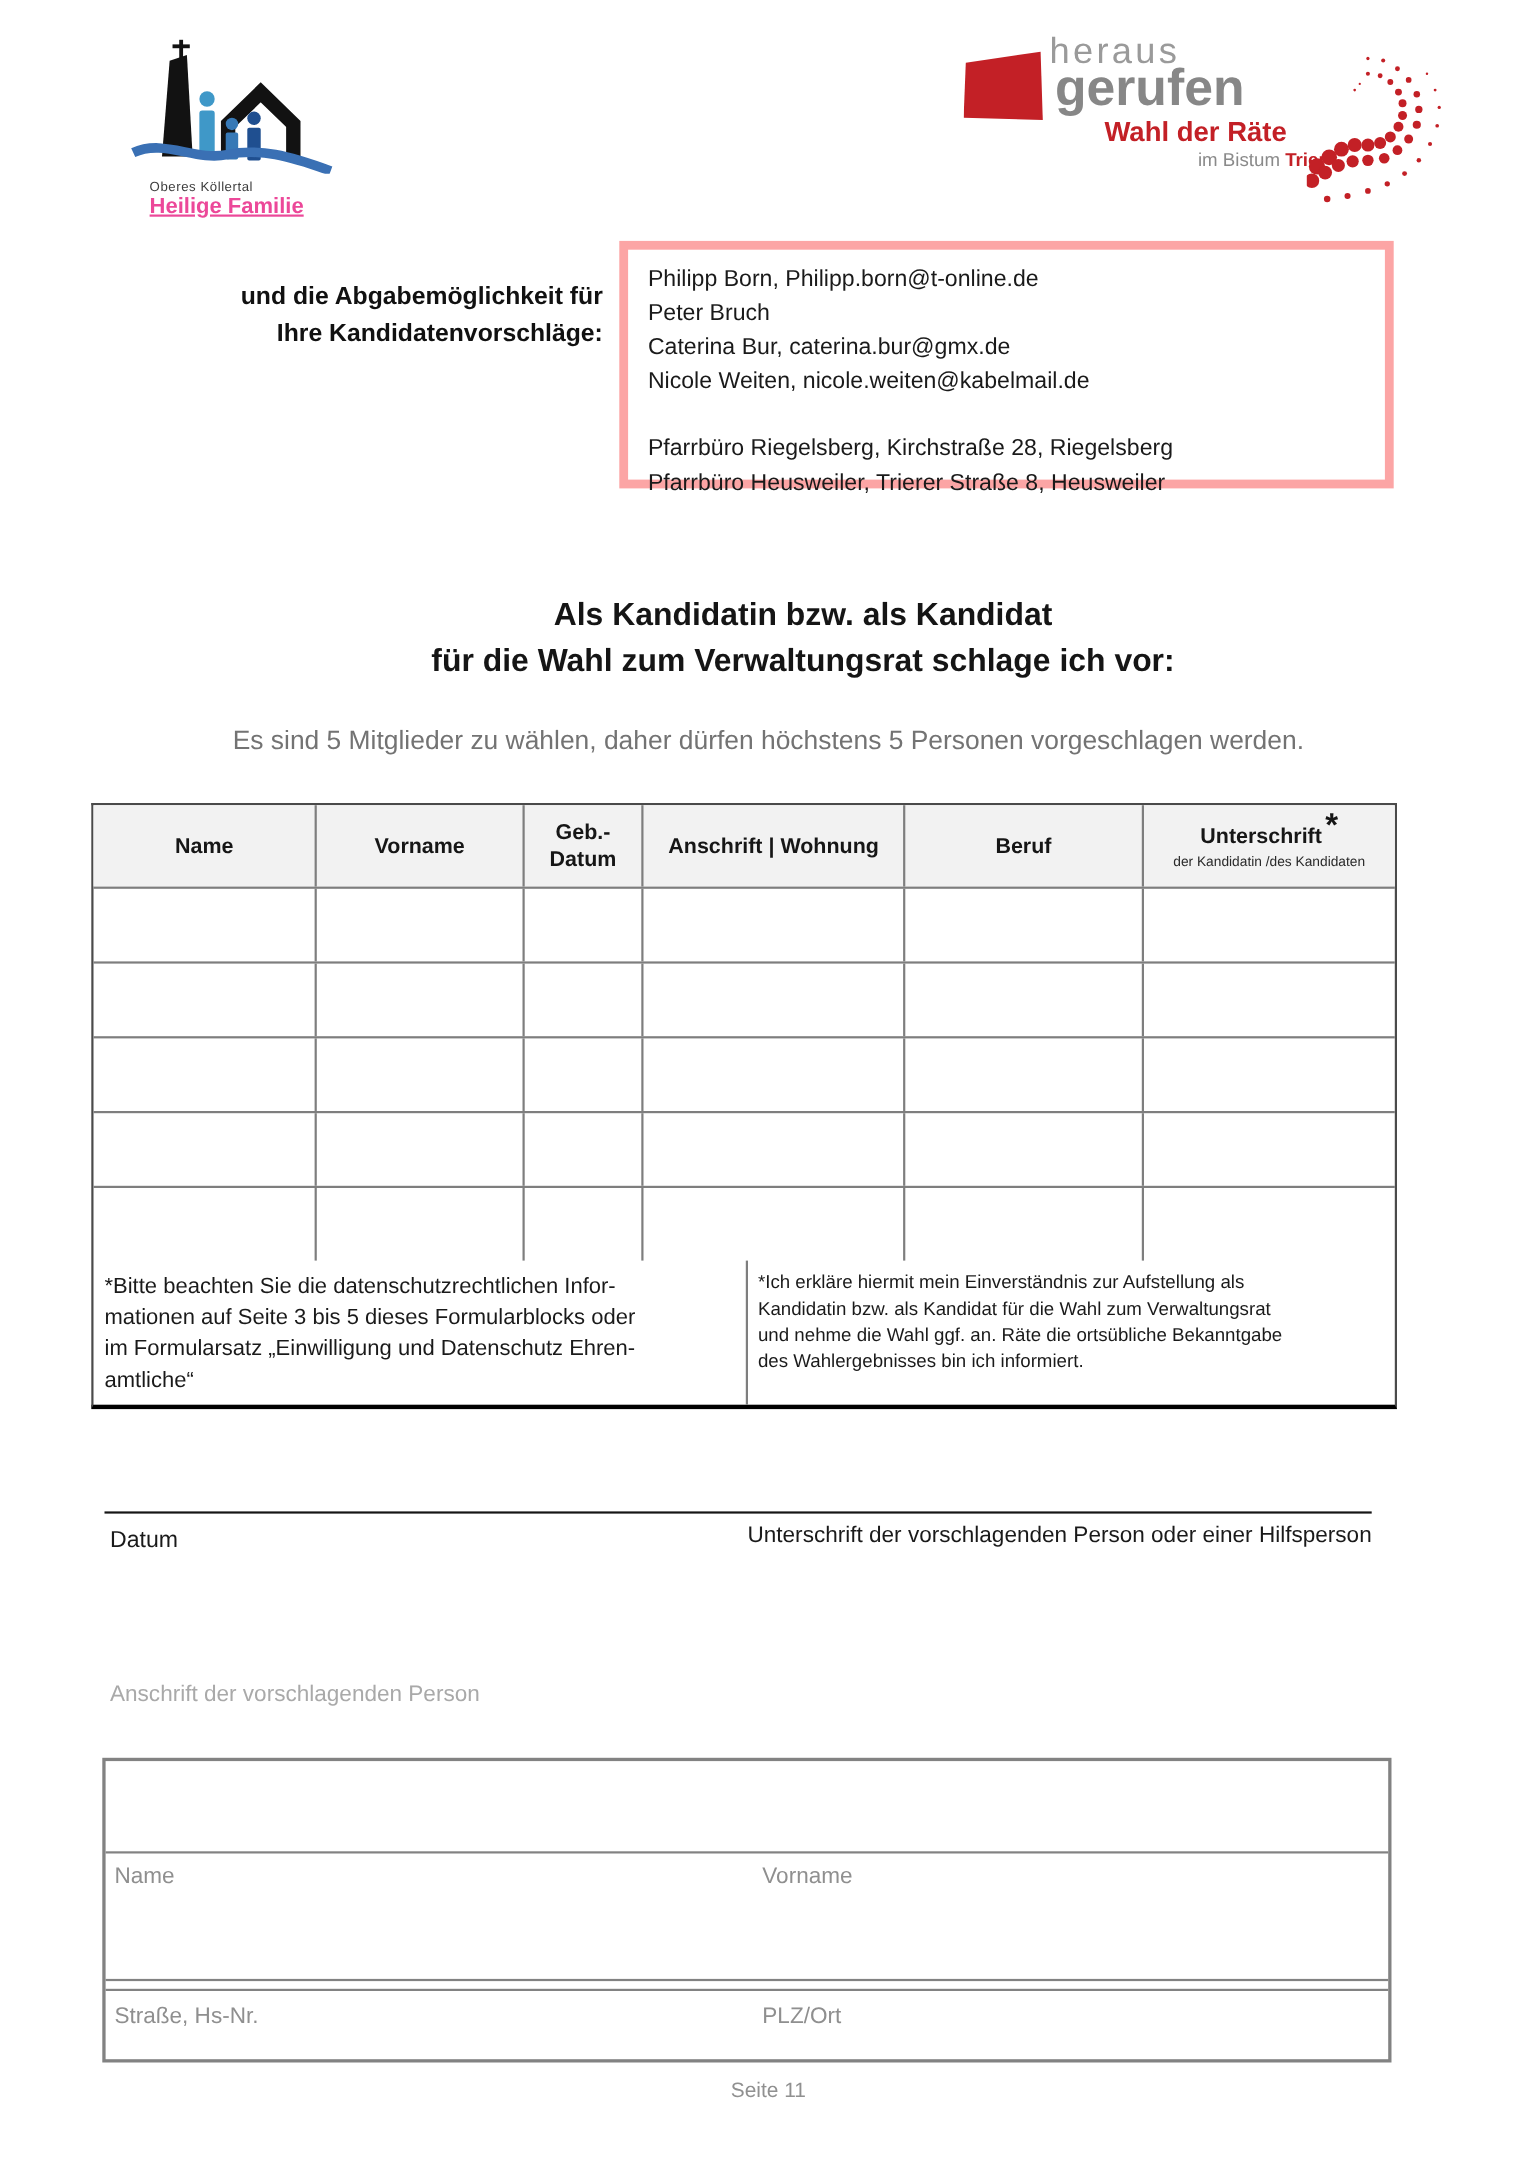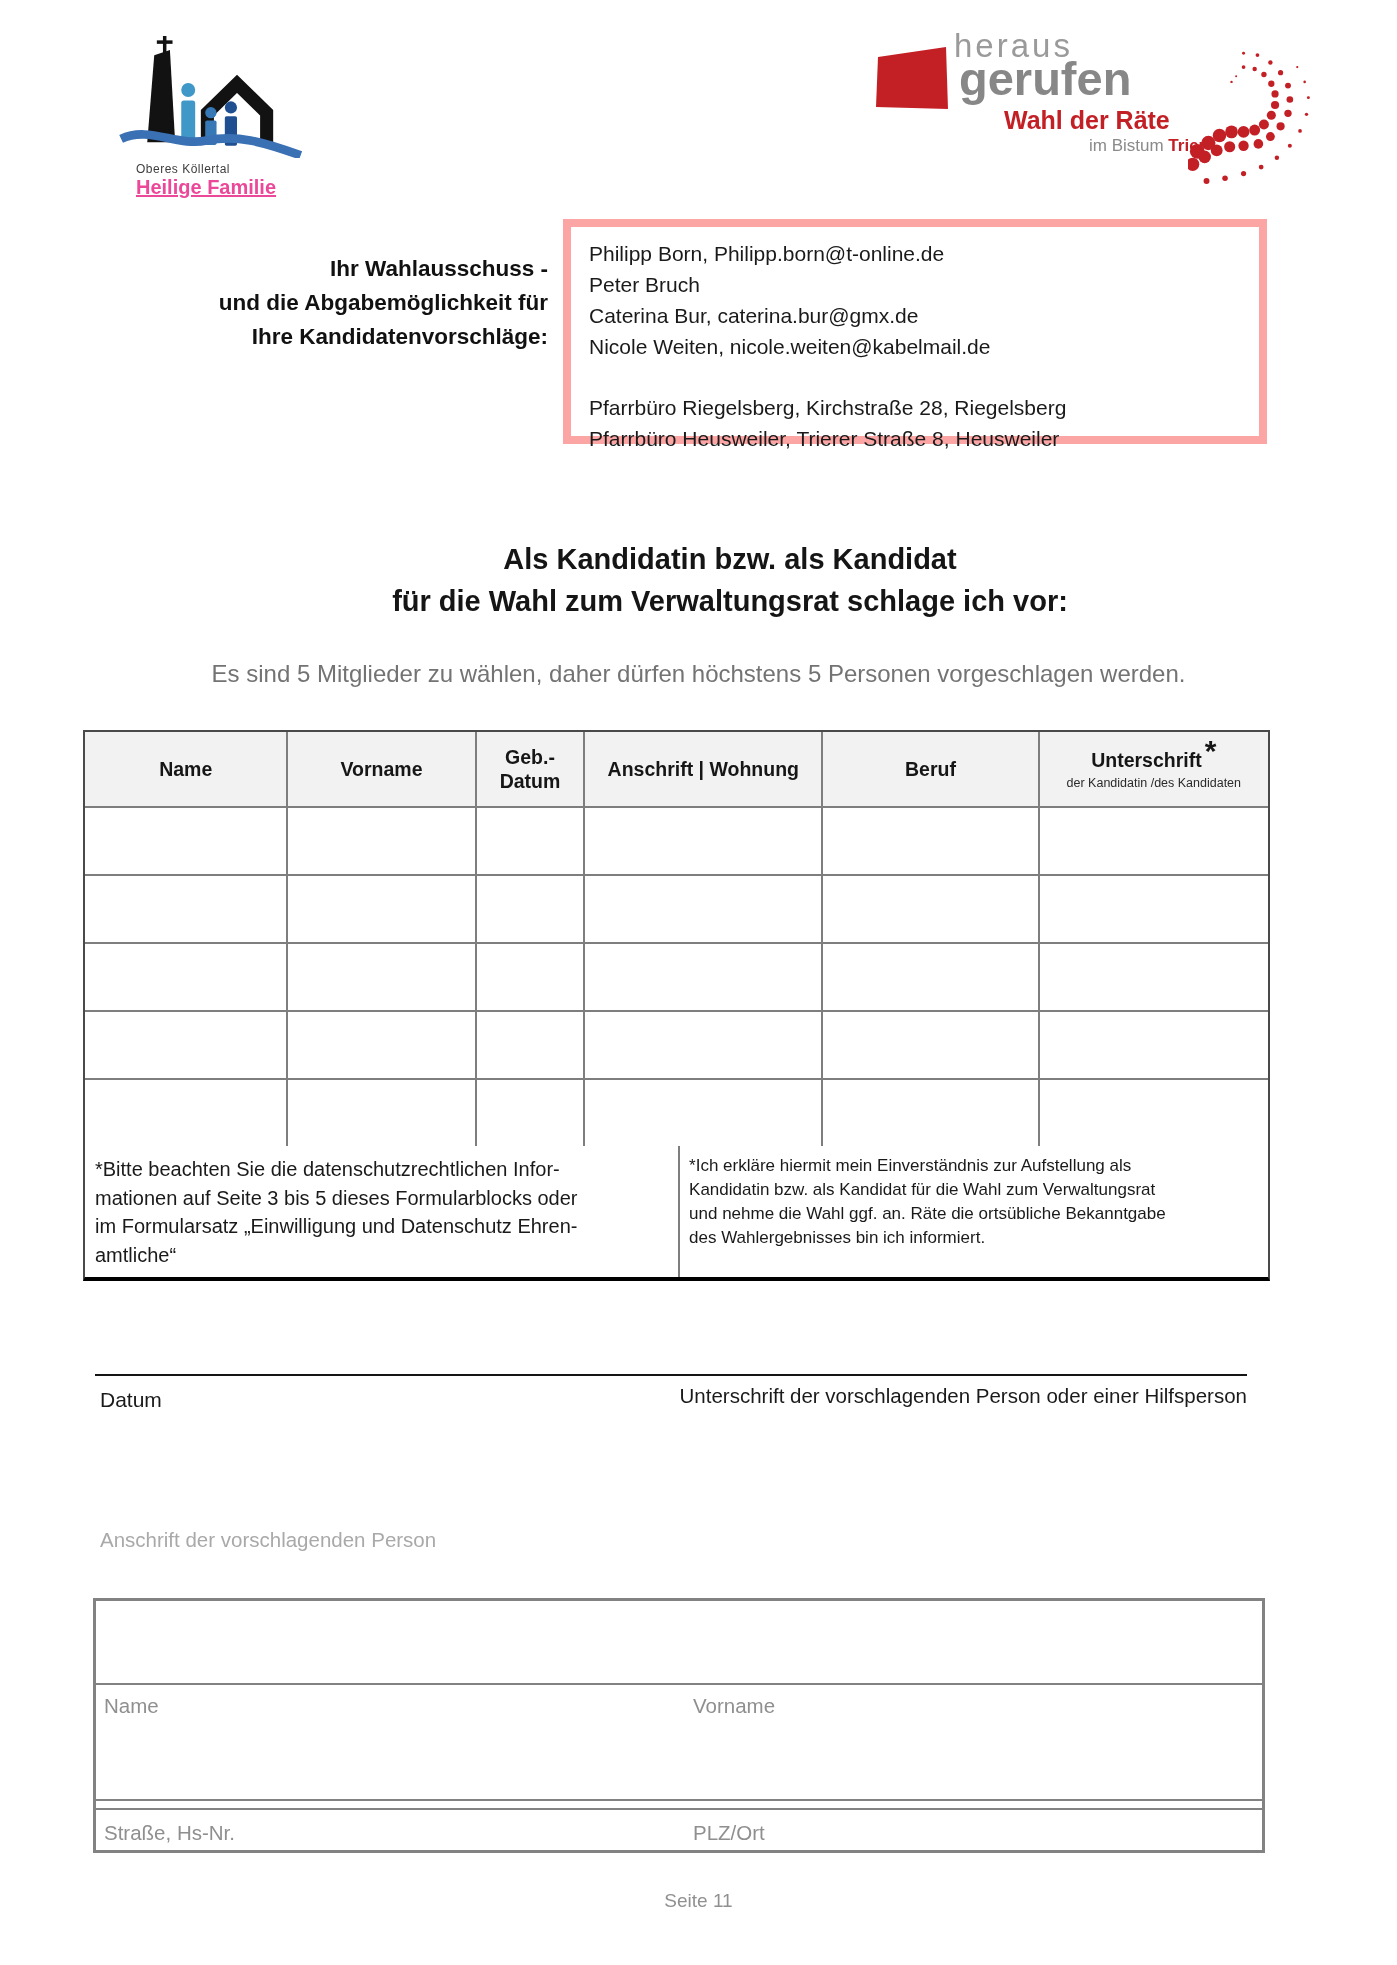--- a/index.html
+++ b/index.html
@@ -61,21 +61,21 @@
   .sig-line { position: absolute; left: 95px; top: 1374px; width: 1152px; border-top: 2.5px solid #151515; }
   .sig-line .date-label { position: absolute; left: 5px; top: 12px; font-size: 21px; }
   .sig-line .sig-label  { position: absolute; right: 0; top: 8px; font-size: 20.5px; white-space: nowrap; }
 
   
   .addr-heading { position: absolute; left: 100px; top: 1528px; font-size: 20.5px; color: #a9a9a9; }
   .addr-box { position: absolute; left: 93px; top: 1598px; width: 1172px; border: 3px solid #828282; background: #fff; }
   .abox-row1 { height: 84px; border-bottom: 2px solid #828282; }
   .abox-row2 { height: 116px; border-bottom: 2px solid #828282; position: relative; }
   .abox-gap  { height: 9px; border-bottom: 2px solid #828282; }
-  .abox-row3 { height: 40px; position: relative; padding-left: 46px; }
+  .abox-row3 { height: 62px; position: relative; padding-left: 46px; }
   .field-label { position: absolute; font-size: 20.5px; color: #8f8f8f; }
   .fl-a { left: 8px; top: 9px; } .fl-b { left: 597px; top: 9px; }
   .fl-c { left: 8px; top: 11px; } .fl-d { left: 597px; top: 11px; }
 
   .page-footer { position: absolute; left: 0; top: 1890px; width: 1397px; text-align: center;
     font-size: 19px; color: #909090; }
 </style>
 </head>
 <body>
 
@@ -149,21 +149,20 @@
         <circle cx="79" cy="128" r="2.6"></circle>
         <circle cx="60" cy="135" r="2.8"></circle>
       <circle cx="40" cy="140" r="3.0"></circle>
         <circle cx="20" cy="143" r="3.2"></circle>
       <circle cx="47" cy="36" r="1.3"></circle>
         <circle cx="52" cy="30" r="1.1"></circle>
     </svg>
   </div>
 
   <div class="committee-label">
-    <div>Ihr Wahlausschuss -</div>
     <div>und die Abgabemöglichkeit für</div>
     <div>Ihre Kandidatenvorschläge:</div>
   </div>
 
   <div class="contact-box">
     <div>Philipp Born, Philipp.born@t-online.de</div>
     <div>Peter Bruch</div>
     <div>Caterina Bur, caterina.bur@gmx.de</div>
     <div>Nicole Weiten, nicole.weiten@kabelmail.de</div>
     <div class="contact-spacer"></div>

